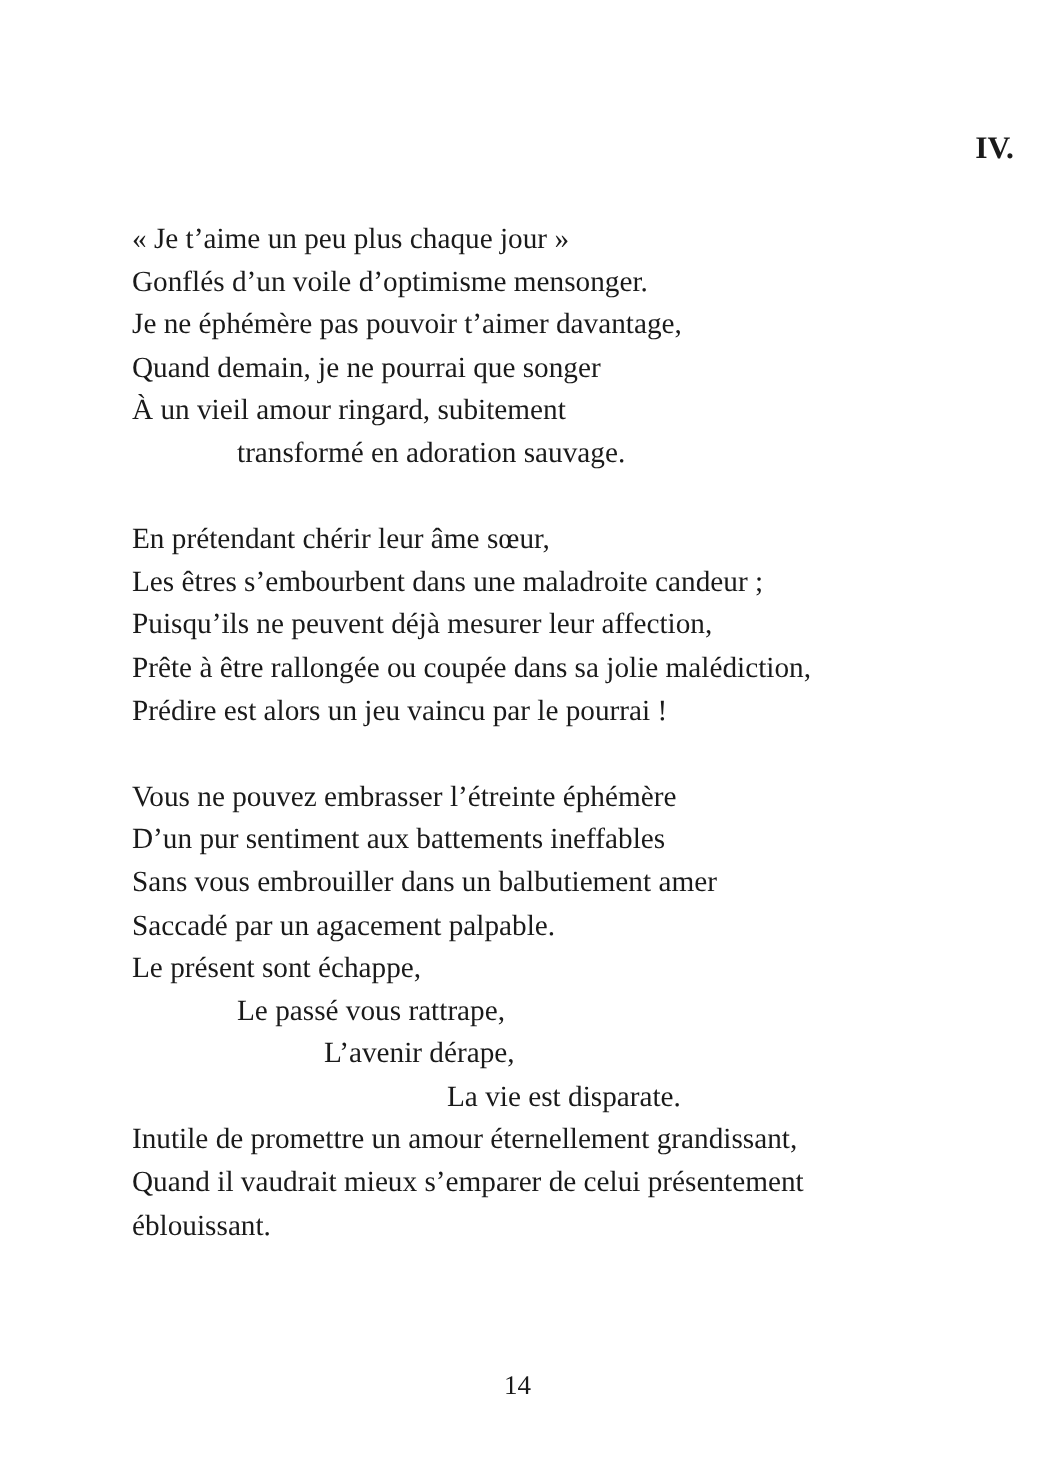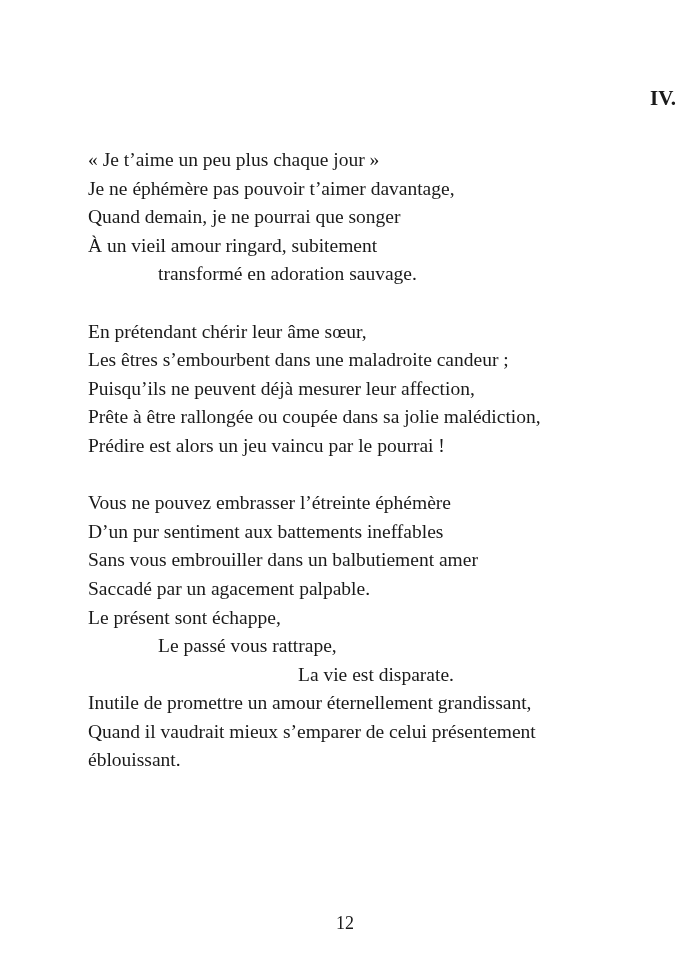--- a/index.html
+++ b/index.html
@@ -18,39 +18,41 @@
                    font-size: 18px; }
   </style>
 </head>
 <body>
 
 <div class="title">IV.</div>
 
 <div class="poem">
   <div class="stanza">
     <span class="line">« Je t’aime un peu plus chaque jour »</span>
+    <span class="line">Gonflés d’un voile d’optimisme mensonger.</span>
     <span class="line">Je ne éphémère pas pouvoir t’aimer davantage,</span>
     <span class="line">Quand demain, je ne pourrai que songer</span>
     <span class="line">À un vieil amour ringard, subitement</span>
     <span class="line indent-1">transformé en adoration sauvage.</span>
   </div>
   <div class="stanza">
     <span class="line">En prétendant chérir leur âme sœur,</span>
     <span class="line">Les êtres s’embourbent dans une maladroite candeur ;</span>
     <span class="line">Puisqu’ils ne peuvent déjà mesurer leur affection,</span>
     <span class="line">Prête à être rallongée ou coupée dans sa jolie malédiction,</span>
     <span class="line">Prédire est alors un jeu vaincu par le pourrai !</span>
   </div>
   <div class="stanza">
     <span class="line">Vous ne pouvez embrasser l’étreinte éphémère</span>
     <span class="line">D’un pur sentiment aux battements ineffables</span>
     <span class="line">Sans vous embrouiller dans un balbutiement amer</span>
     <span class="line">Saccadé par un agacement palpable.</span>
     <span class="line">Le présent sont échappe,</span>
     <span class="line indent-1">Le passé vous rattrape,</span>
+    <span class="line indent-2">L’avenir dérape,</span>
     <span class="line indent-3">La vie est disparate.</span>
     <span class="line">Inutile de promettre un amour éternellement grandissant,</span>
     <span class="line">Quand il vaudrait mieux s’emparer de celui présentement</span>
     <span class="line">éblouissant.</span>
   </div>
 </div>
 
-<div class="page-number">12</div>
+<div class="page-number">14</div>
 
 </body></html>

